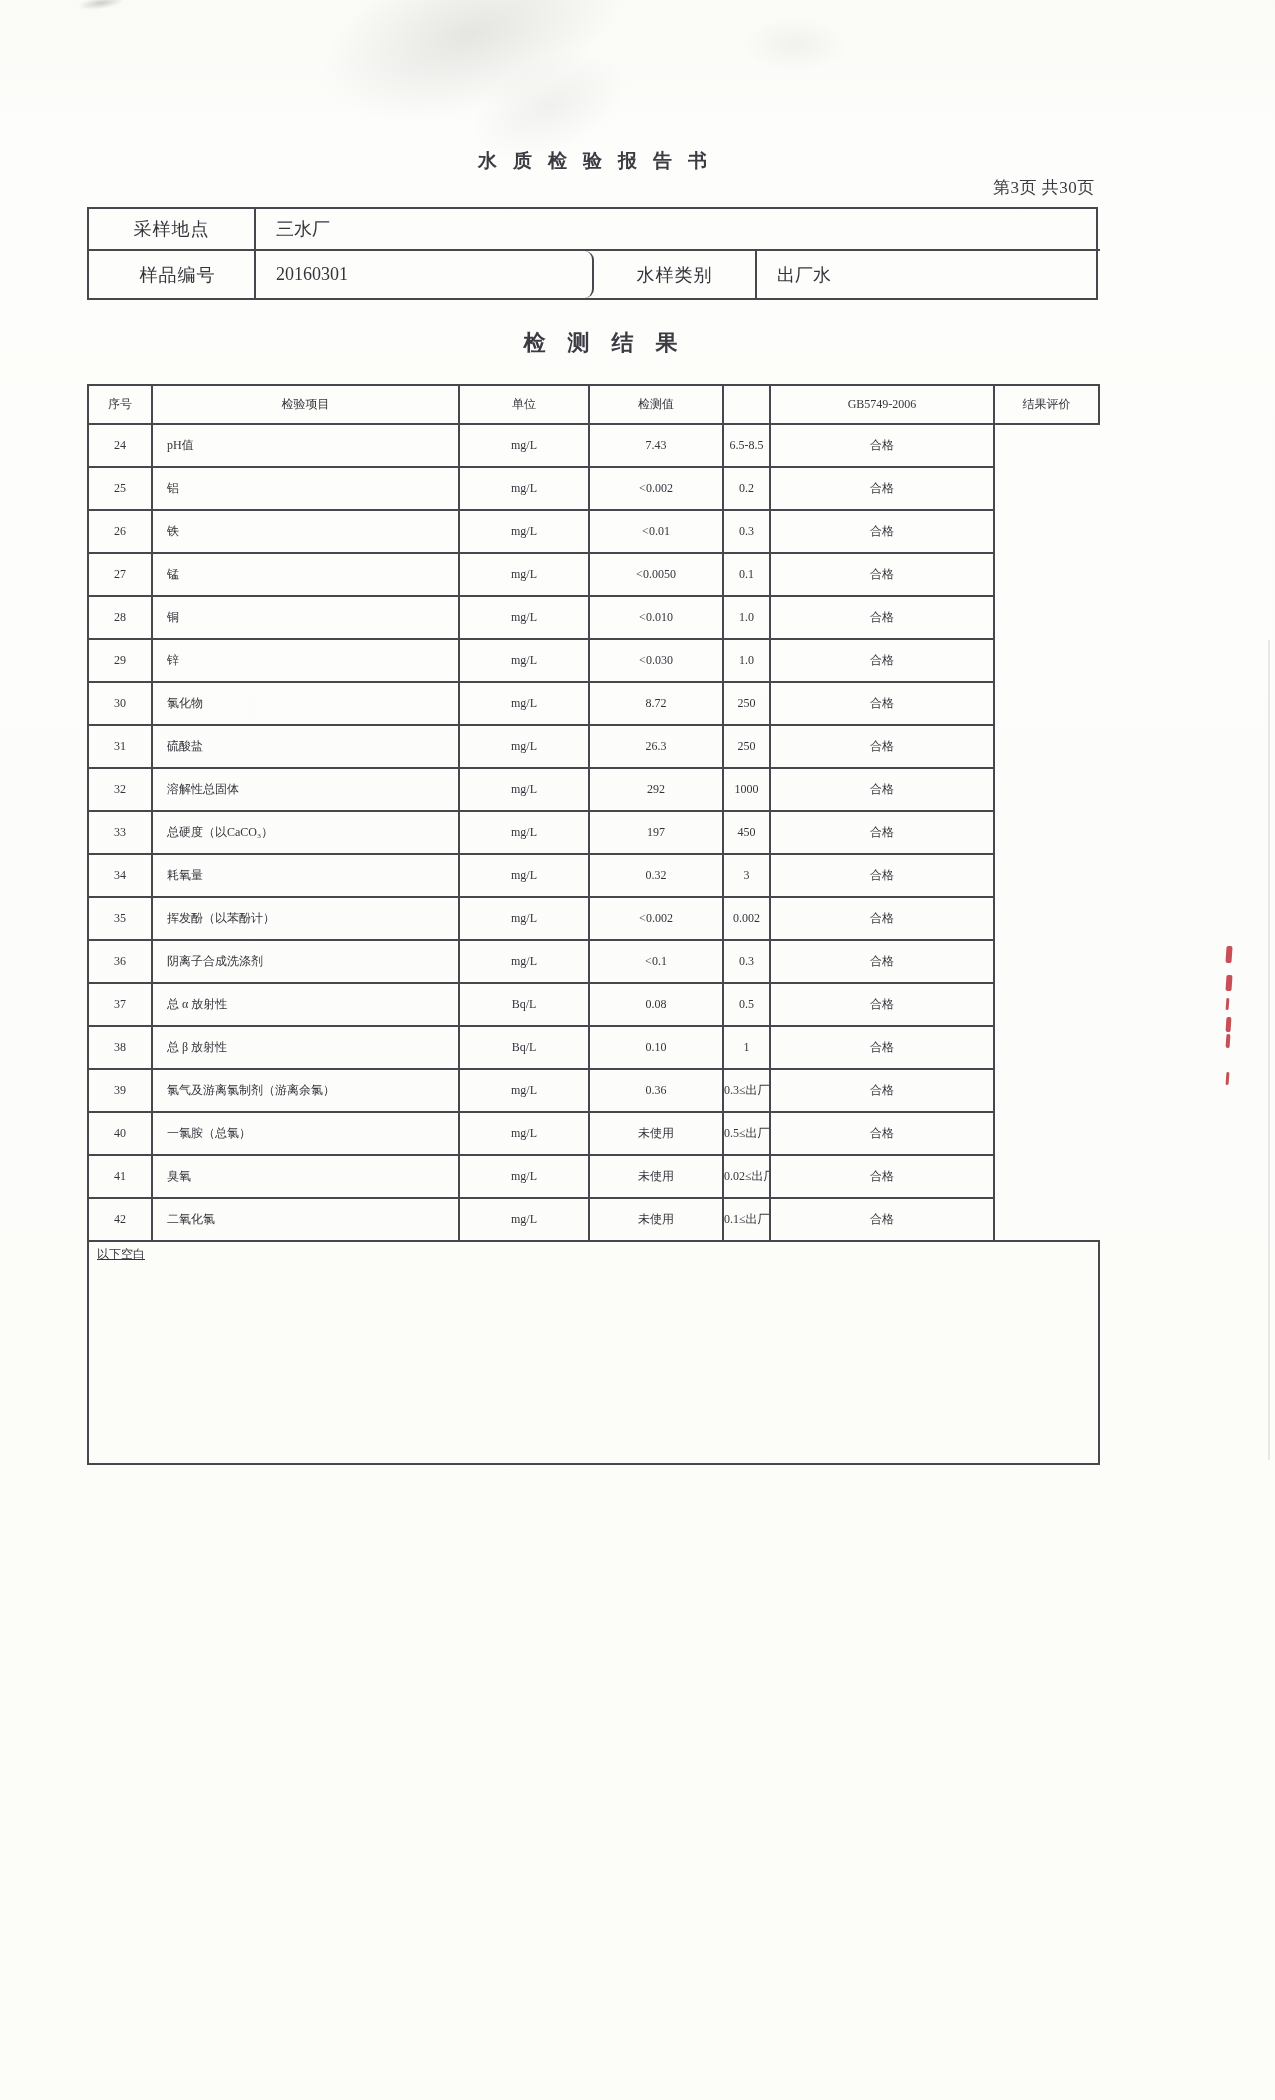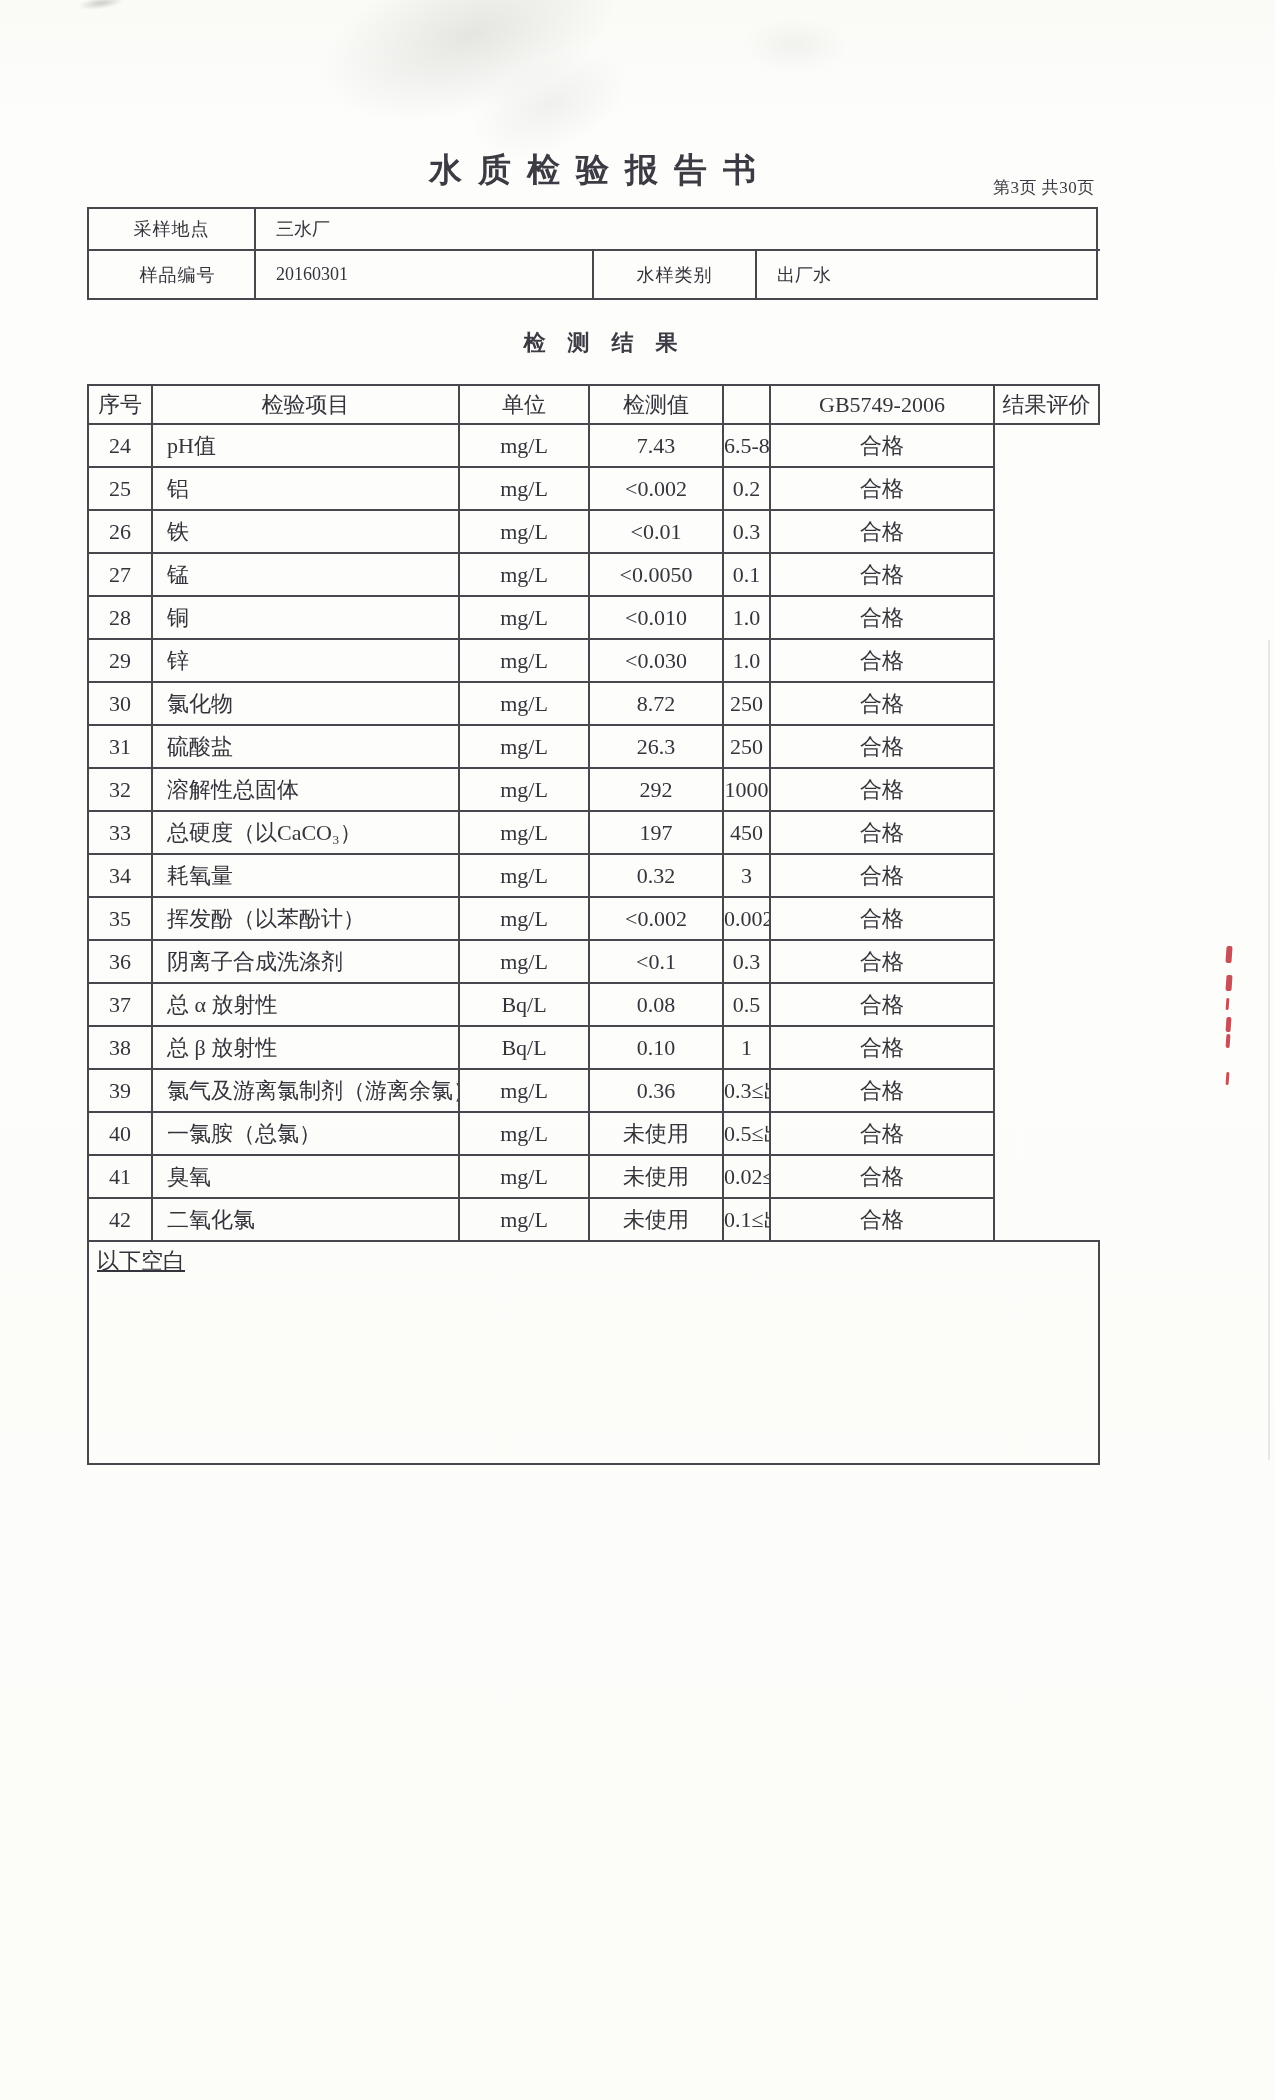--- a/index.html
+++ b/index.html
@@ -52,21 +52,21 @@
   .red-marks div:nth-child(2) { top: 975px; height: 16px; width: 6px; }
   .red-marks div:nth-child(3) { top: 998px; height: 12px; width: 3px; }
   .red-marks div:nth-child(4) { top: 1017px; height: 15px; width: 5px; }
   .red-marks div:nth-child(5) { top: 1034px; height: 14px; width: 4px; }
   .red-marks div:nth-child(6) { top: 1072px; height: 13px; width: 3px; }
 
   
   .doc-title {
     position: absolute; left: 87px; top: 148px; width: 1011px;
     margin: 0; text-align: center;
-    font-size: 33px; font-weight: bold; color: #3b3b43;
+    font-size: 19px; font-weight: bold; color: #3b3b43;
     letter-spacing: 16px; text-indent: 16px;
   }
   .page-indicator {
     position: absolute; left: 993px; top: 176px; width: 200px;
     font-size: 17px; color: #3b3b43; letter-spacing: 0.5px;
   }
   .section-title {
     position: absolute; left: 87px; top: 320px; width: 1011px;
     margin: 8px; text-align: center;
     font-size: 22px; font-weight: bold; color: #3b3b43;
@@ -90,31 +90,31 @@
     border-bottom: 2px solid #47474e;
     overflow: hidden; white-space: nowrap;
   }
   .info-table .cell.last-col { border-right: none; }
   .info-table .cell.last-row { border-bottom: none; }
   .info-table .label { justify-content: center; letter-spacing: 1px; font-family: Liberation Mono, monospace; }
   .info-table .value { justify-content: flex-start; padding-left: 20px; }
   .c-loc-label { grid-column: 1; grid-row: 1; }
   .c-loc-value { grid-column: 2 / 5; grid-row: 1; }
   .c-no-label  { grid-column: 1; grid-row: 2; margin-left: 12px; }
-  .c-no-value  { grid-column: 2; grid-row: 2; }
+  .c-no-value  { grid-column: 2; grid-row: 2; border-radius: 9px; }
   .c-type-label{ grid-column: 3; grid-row: 2; }
   .c-type-value{ grid-column: 4; grid-row: 2; }
 
   
   table.results {
     position: absolute; left: 87px; top: 384px;
     width: 1011px;
     border-collapse: collapse;
     table-layout: fixed;
-    font-size: 22px; color: #34343c;
+    font-size: 12px; color: #34343c;
   }
   table.results th, table.results td {
     border: 2px solid #47474e;
     text-align: center;
     font-weight: normal;
     padding: 0;
     overflow: hidden; white-space: nowrap;
   }
   table.results thead tr { height: 39px; }
   table.results tbody tr { height: 43px; }

